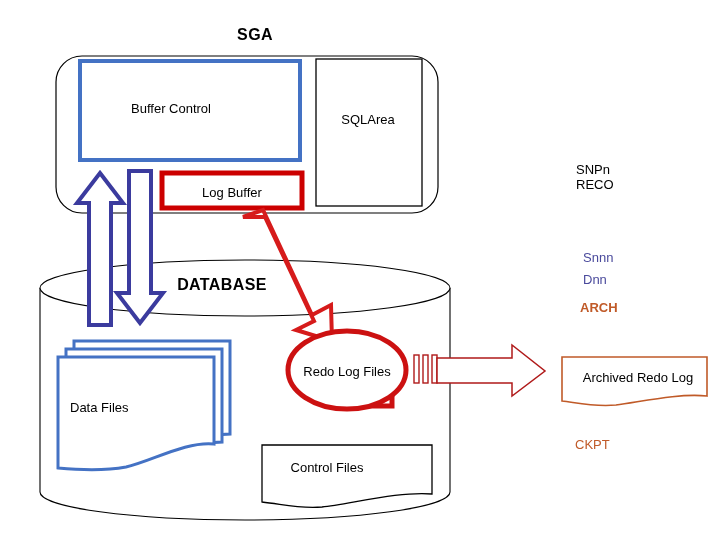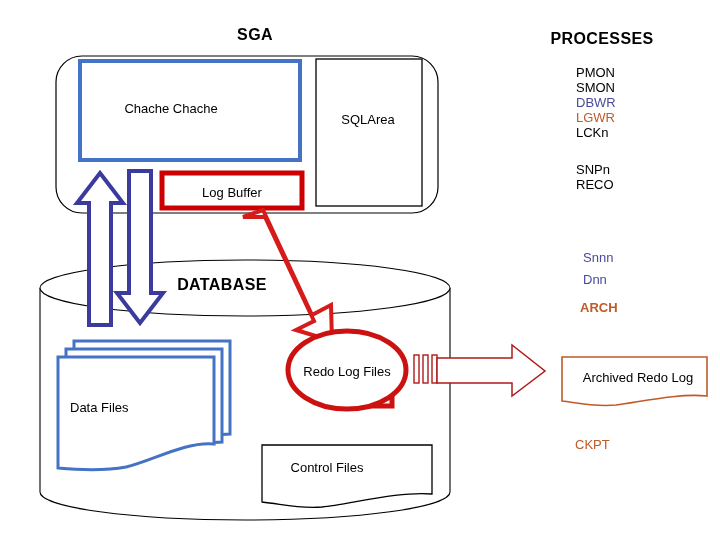--- a/index.html
+++ b/index.html
@@ -106,40 +106,32 @@
 
     <path d="M 262 445
              L 432 445
              L 432 494
              C 400 491 350 504 322 507
              C 298 509 282 504 262 502
              Z" fill="#ffffff" stroke="#000000" stroke-width="1.3"></path>
   </svg>
 
   <div class="lbl title centered" style="left:255px; top:27px;">SGA</div>
-  <div class="lbl title centered" style="left:602px; top:31px;">PROCESSES</div>
   <div class="lbl title centered" style="left:222px; top:277px;">DATABASE</div>
 
-  <div class="lbl centered" style="left:171px; top:102px;">Chache Chache</div>
+  <div class="lbl centered" style="left:171px; top:102px;">Buffer Control</div>
   <div class="lbl centered" style="left:368px; top:113px;">SQLArea</div>
   <div class="lbl centered" style="left:232px; top:186px;">Log Buffer</div>
 
   <div class="lbl" style="left:70px; top:401px;">Data Files</div>
   <div class="lbl centered" style="left:347px; top:365px;">Redo Log Files</div>
   <div class="lbl centered" style="left:327px; top:461px;">Control Files</div>
 
   <div class="lbl centered" style="left:638px; top:371px;text-align:right;">Archived Redo Log</div>
 
-  <div style="position:absolute; left:576px; top:65px;">
-    <div class="proc proc-black">PMON</div>
-    <div class="proc proc-black">SMON</div>
-    <div class="proc proc-blue">DBWR</div>
-    <div class="proc proc-orange">LGWR</div>
-    <div class="proc proc-black">LCKn</div>
-  </div>
 
   <div style="position:absolute; left:576px; top:162px;">
     <div class="proc proc-black">SNPn</div>
     <div class="proc proc-black">RECO</div>
   </div>
 
   <div style="position:absolute; left:583px; top:204px;margin-top:46px;">
     <div class="proc proc-blue">Snnn</div>
     <div class="proc proc-blue" style="margin-top:7px;">Dnn</div>
   </div>

